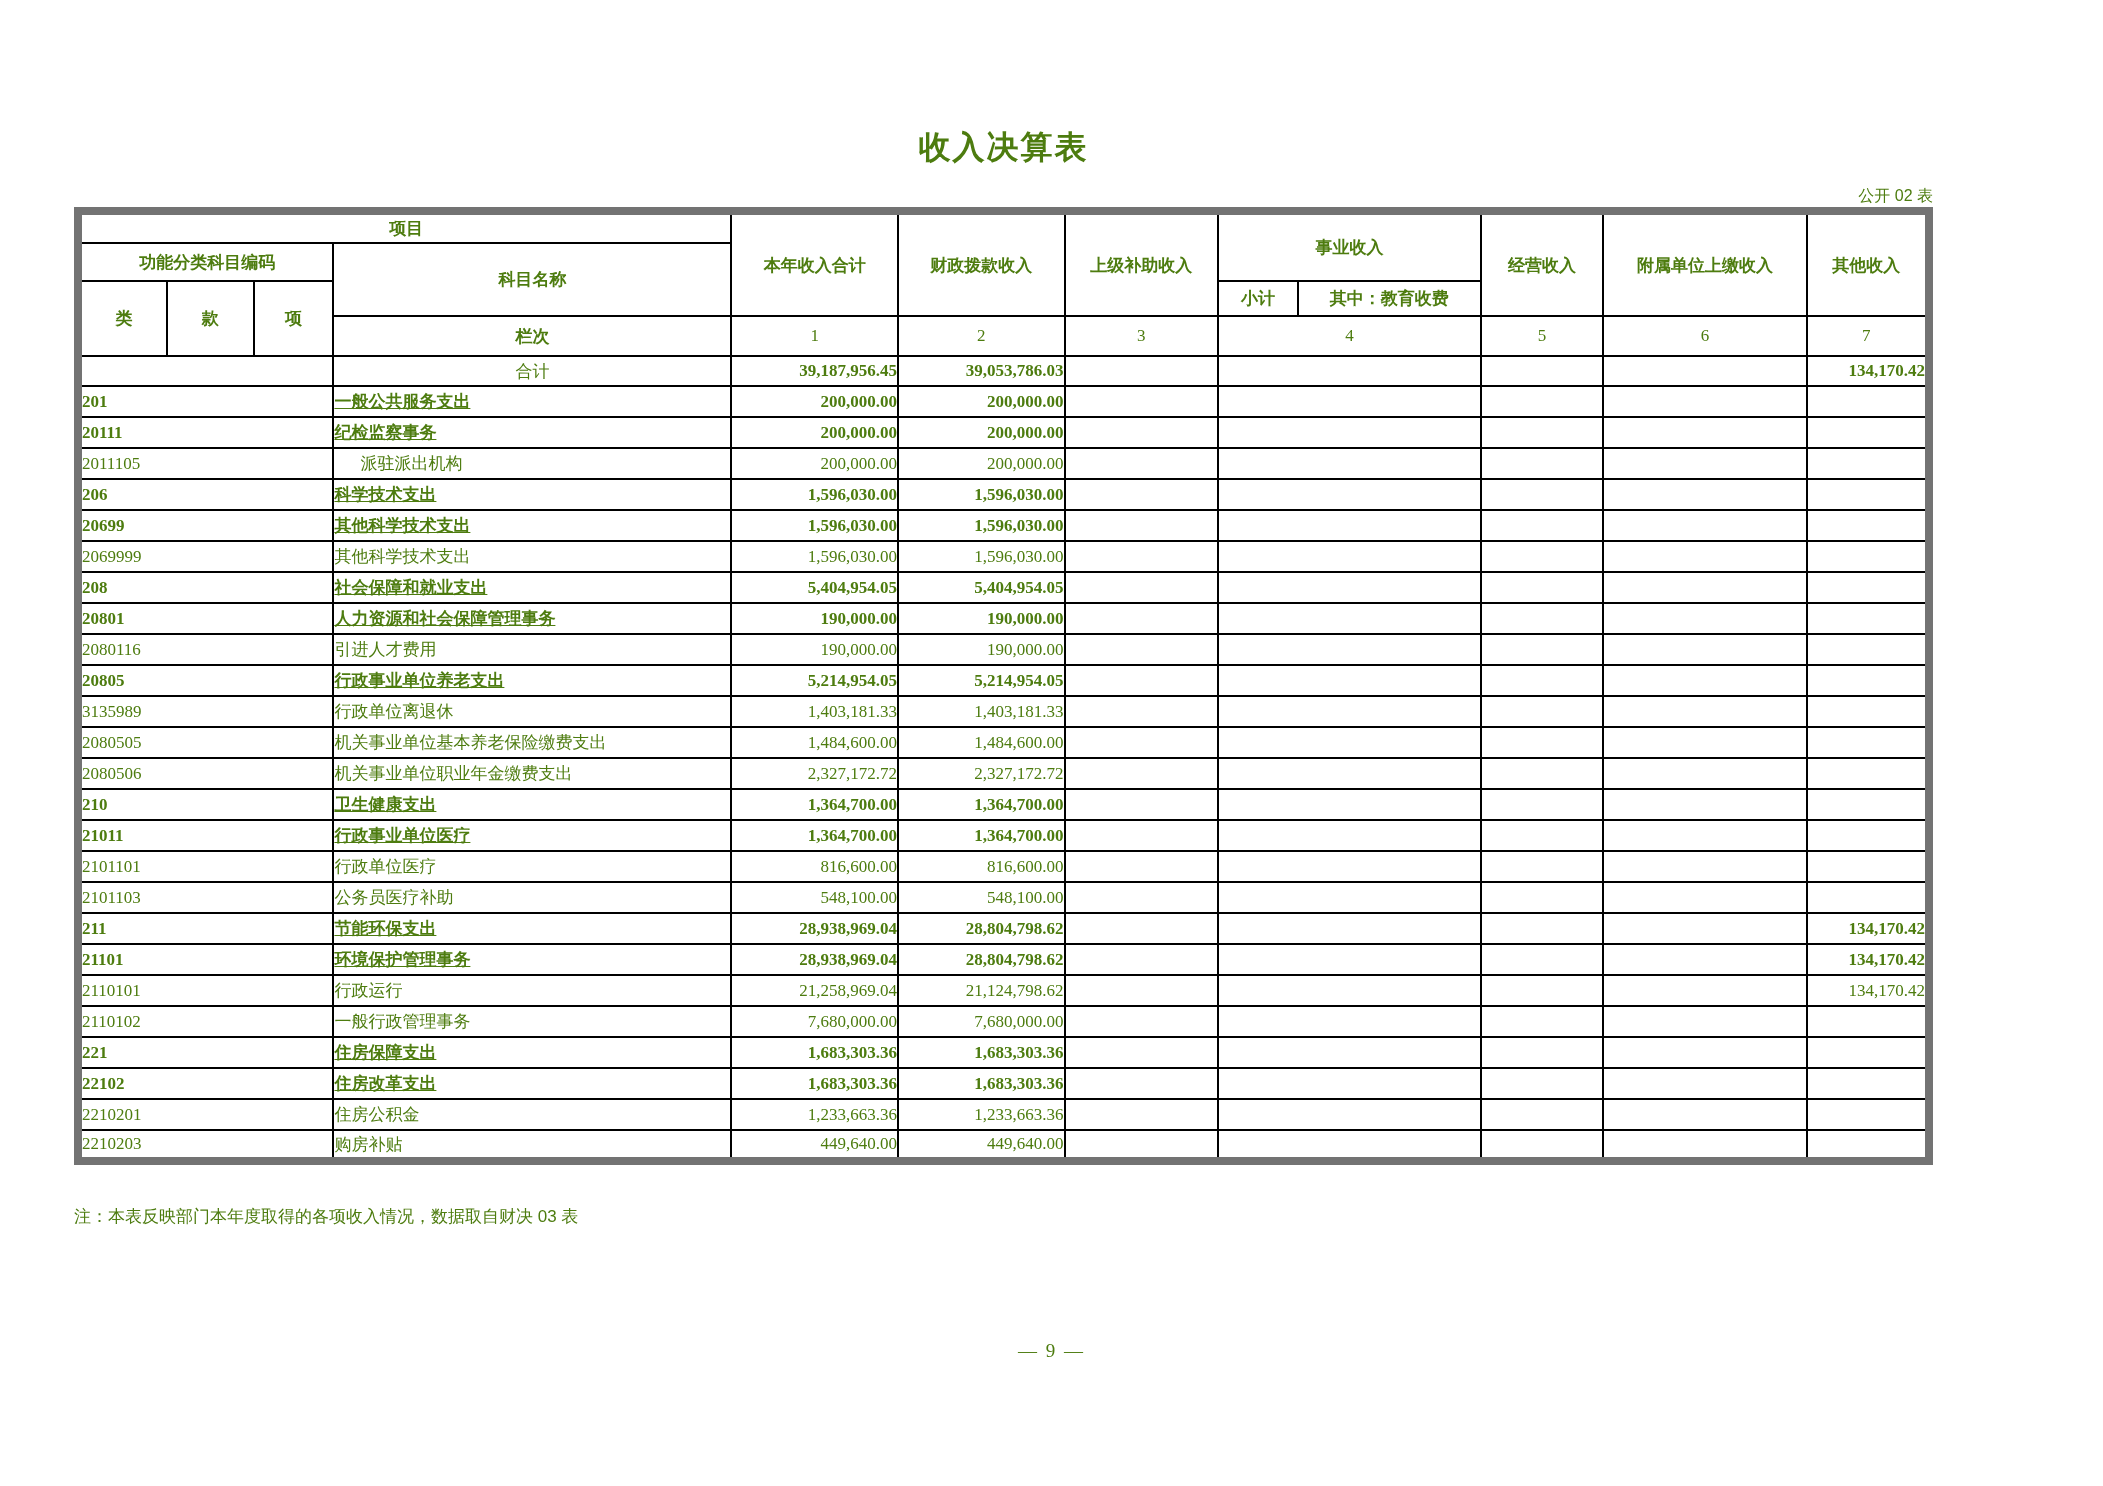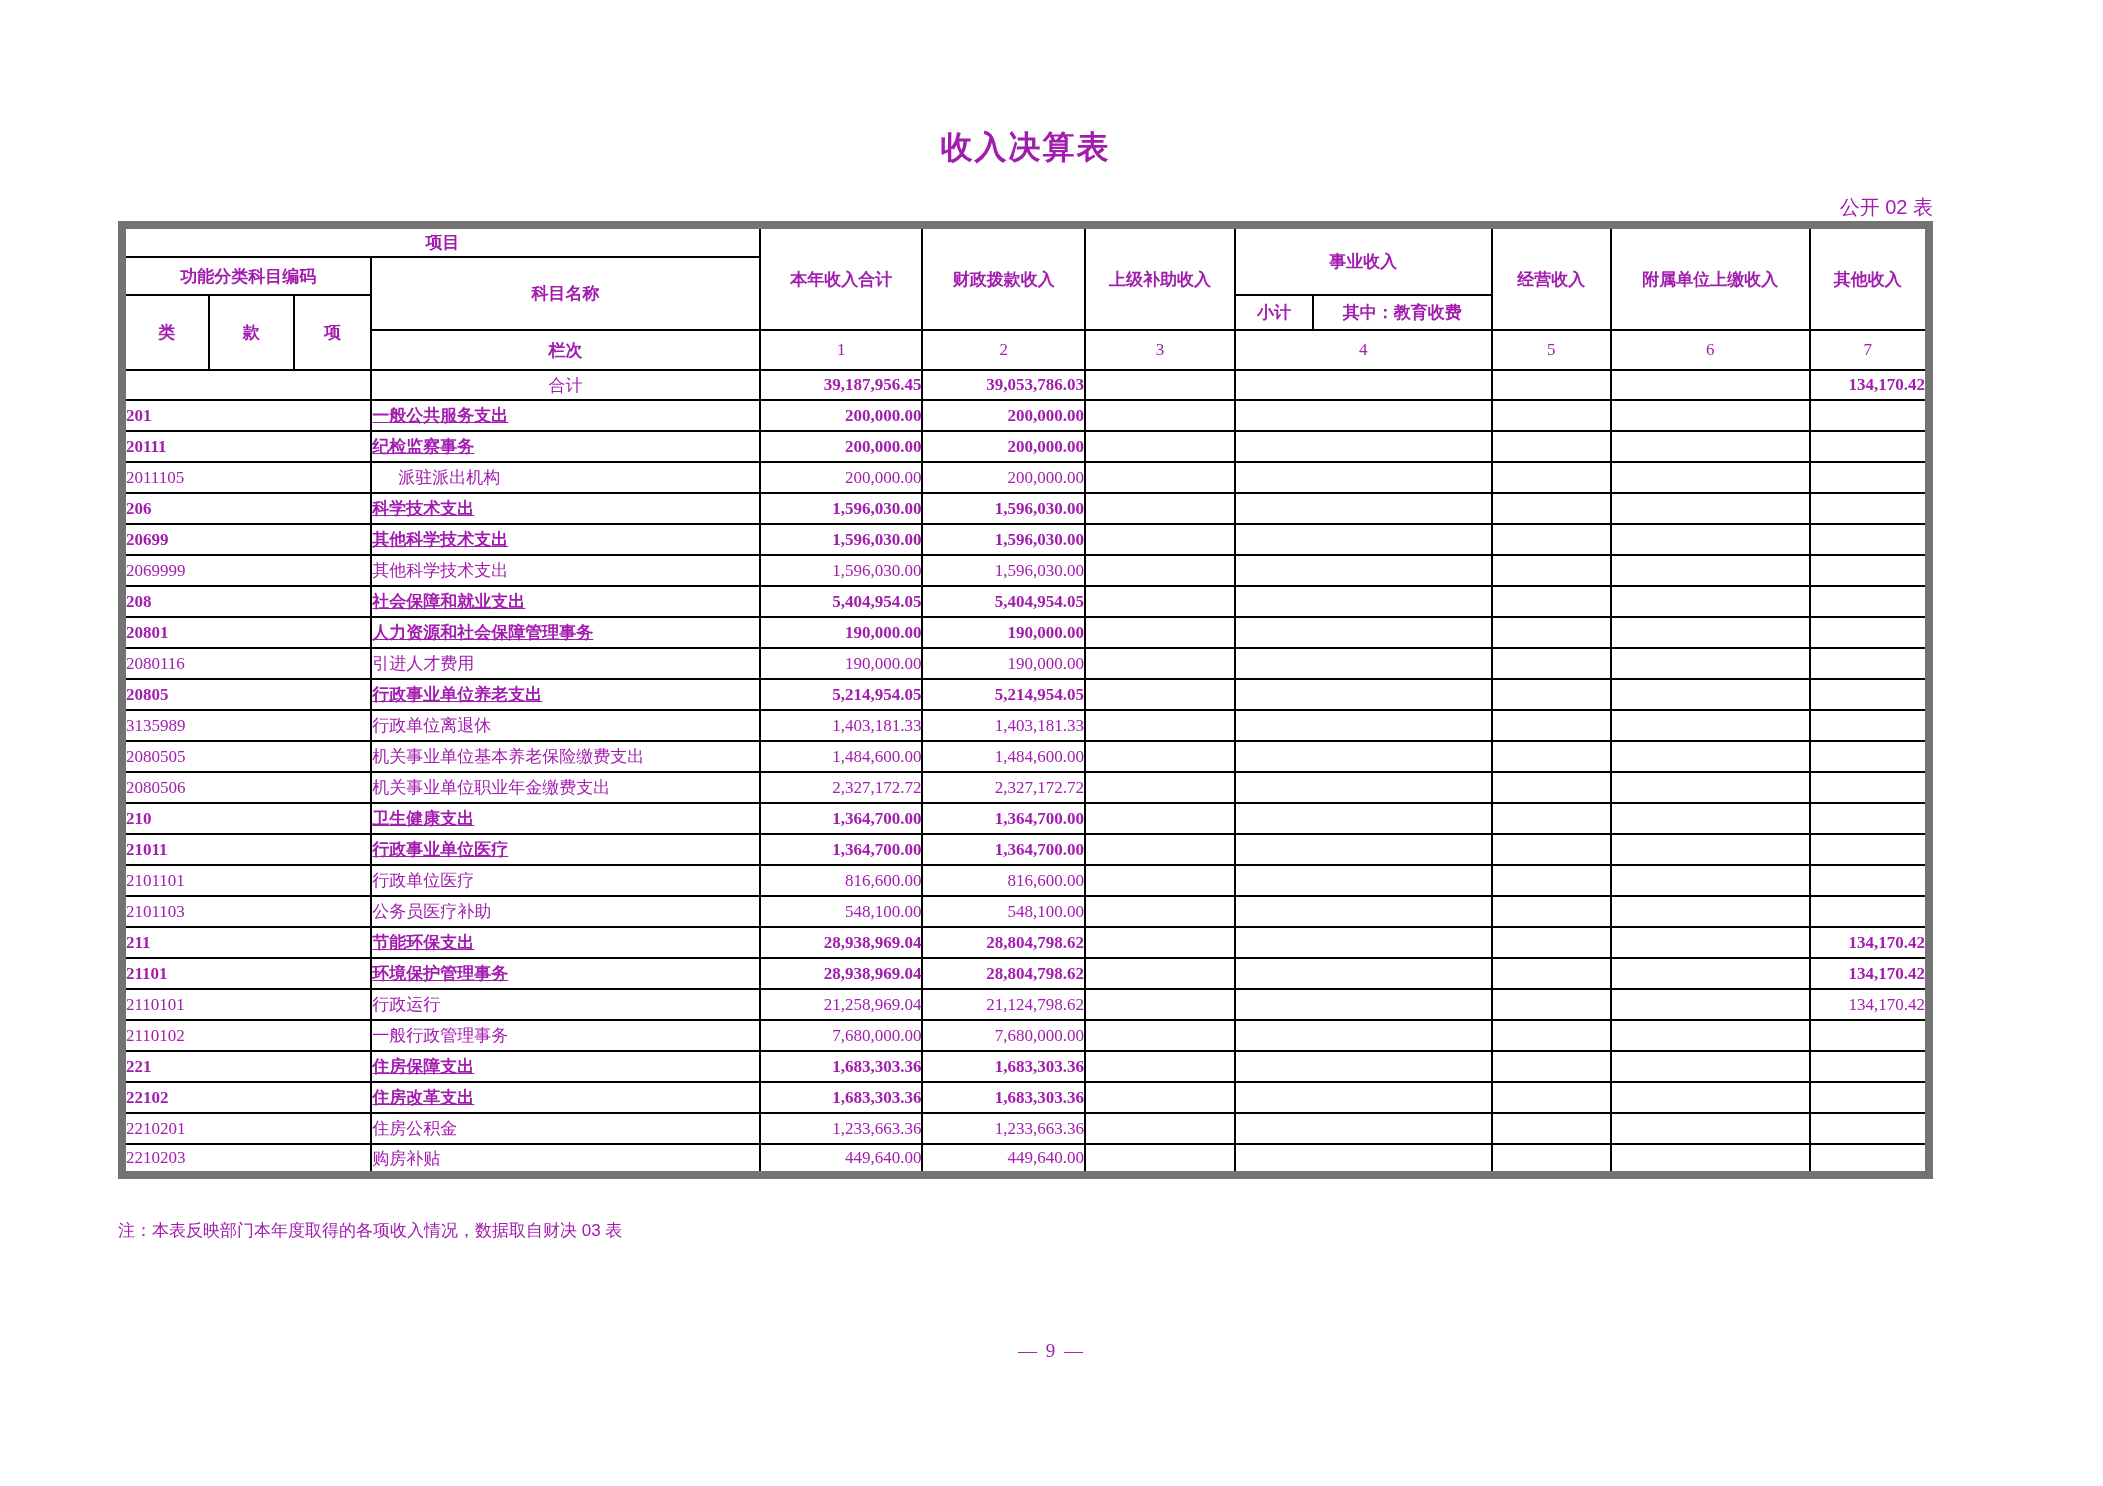--- a/index.html
+++ b/index.html
@@ -1,37 +1,37 @@
 <!DOCTYPE html>
 <html><head>
 <meta charset="utf-8">
 <style>
   html, body { margin: 0; padding: 0; background: #ffffff; }
   .page {
     position: relative;
     box-sizing: border-box;
     width: 2103px;
     height: 1486px;
-    padding: 0 170px 0 118px;
+    padding: 0 170px 0 74px;
     background: #ffffff;
-    color: #a21caf;
+    color: #4d7c0f;
     font-family: "Liberation Serif", "DejaVu Serif", serif;
   }
   .title {
     padding-top: 126px;
     text-align: center;
     font-size: 32px;
     font-weight: bold;
     font-family: "Liberation Sans", "DejaVu Sans", sans-serif;
     letter-spacing: 2px;
   }
   .table-label {
-    margin-top: 24px;
+    margin-top: 16px;
     text-align: right;
-    font-size: 20px;
+    font-size: 16px;
     font-family: "Liberation Sans", "DejaVu Sans", sans-serif;
   }
   .meta-row {
     display: flex;
     justify-content: space-between;
     align-items: flex-end;
     font-size: 18px;
     font-family: "Liberation Sans", "DejaVu Sans", sans-serif;
     margin: 8px 0 4px 0;
   }

